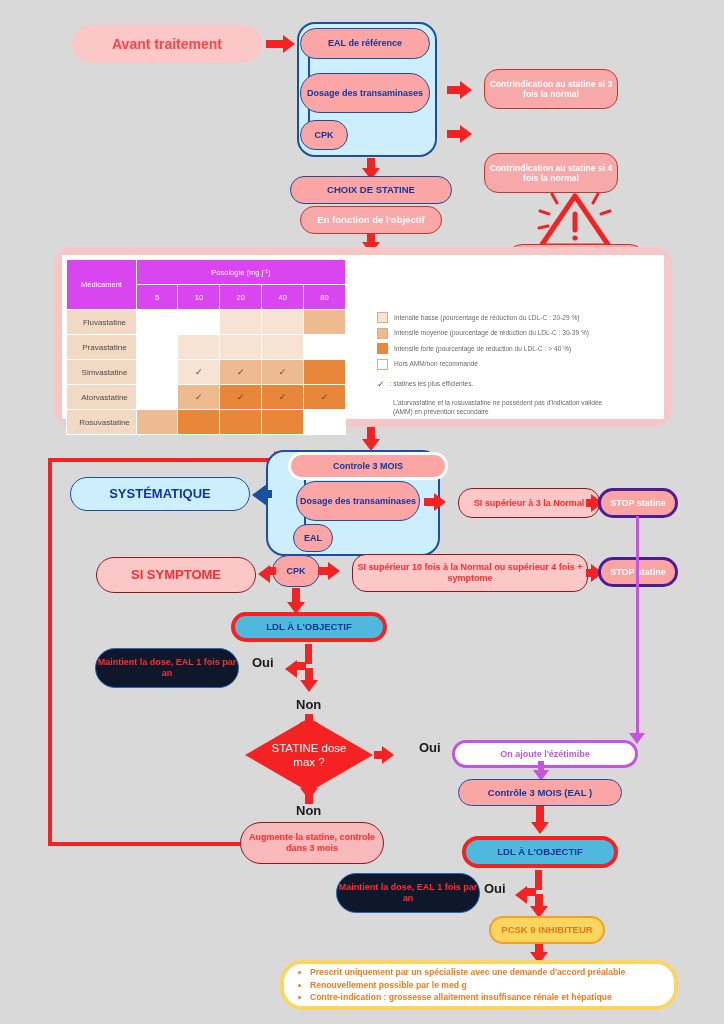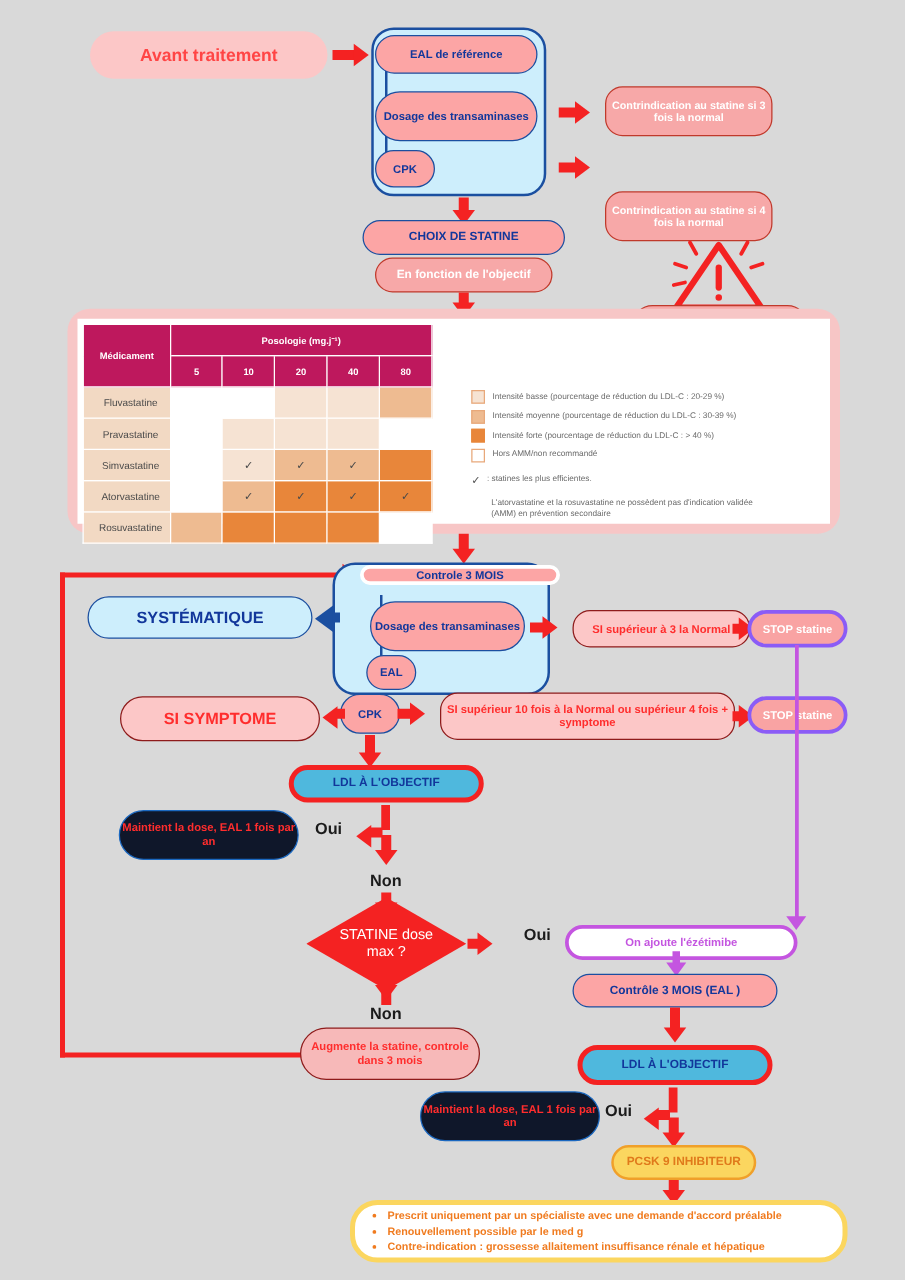--- a/index.html
+++ b/index.html
@@ -17,21 +17,21 @@
   }
   .pill{border-radius:999px;}
   .rrect{border-radius:14px;}
 
   .n-pink      {background:#f7a8a8;border:1.5px solid #c0392b;color:#ffffff;}
   .n-pink-red  {background:#fcc7c7;border:1.5px solid #8e1b1b;color:#ff2d2d;}
   .n-blue      {background:#fca5a5;border:1.5px solid #1b4fa0;color:#12379b;}
   .n-lightblue {background:#cdeefc;border:1.5px solid #1b4fa0;color:#12379b;}
   .n-lightblue-red{background:#0f172a;border:1.5px solid #1b68c0;color:#ff2d2d;}
   .n-blue-redborder{background:#4fb8dd;border:4px solid #f42222;color:#12379b;}
-  .n-stop      {background:#f9a3a3;border:3px solid #8b5cf6;color:#ffffff;}
+  .n-stop      {background:#f9a3a3;border:3px solid #4c1d95;color:#ffffff;}
   .n-white-purple{background:#ffffff;border:3px solid #c455e0;color:#c455e0;}
   .n-yellow    {background:#fbd65f;border:2.5px solid #f0a02a;color:#e07a1b;}
   .n-softpink  {background:#f7b9b9;border:1.5px solid #8e1b1b;color:#ff2d2d;}
 
   .avant{background:#fcc7c7;color:#ff4545;border-radius:999px;}
 
   
   .panel-outer{background:#f7c6c6;border-radius:18px;}
   .panel-inner{background:#ffffff;}
 
@@ -44,21 +44,21 @@
   .arrow-r{width:0;height:0;border-top:9px solid transparent;border-bottom:9px solid transparent;border-left:12px solid #f42222;}
   .arrow-l{width:0;height:0;border-top:9px solid transparent;border-bottom:9px solid transparent;border-right:12px solid #f42222;}
   .arrow-d{width:0;height:0;border-left:9px solid transparent;border-right:9px solid transparent;border-top:12px solid #f42222;}
   .arrow-d-p{width:0;height:0;border-left:8px solid transparent;border-right:8px solid transparent;border-top:11px solid #c455e0;}
   .arrow-l-blue{width:0;height:0;border-top:11px solid transparent;border-bottom:11px solid transparent;border-right:15px solid #1b4fa0;}
   .stub-blue{background:#1b4fa0;}
 
   
   table.posology{border-collapse:collapse;font-size:7.5px;color:#3a3a3a;}
   table.posology th,table.posology td{border:1px solid #ffffff;text-align:center;}
-  .hdr{background:#be185d;color:#ffffff;font-weight:bold;}
+  .hdr{background:#d946ef;color:#ffffff;font-weight:normal;}
   .medcell{background:#f2d9c3;color:#4a4a4a;text-align:left;padding-left:7px;font-size:8px;}
   .c-white{background:#ffffff;}
   .c-low{background:#f6e3d3;}
   .c-med{background:#eebb91;}
   .c-high{background:#e8863a;}
   .chk{font-size:9px;color:#4a4a4a;}
 
   
   .legend{font-size:6.6px;color:#6a6a6a;line-height:1.15;}
   .legend-row{display:flex;align-items:center;margin-bottom:4.5px;}
@@ -233,21 +233,21 @@
 <div class="abs arrow-d" style="left:362px;top:439px;"></div>
 
 <div class="abs ln" style="left:48px;top:458px;width:238px;height:4px;"></div>
 <div class="abs ln" style="left:48px;top:458px;width:4px;height:388px;"></div>
 <div class="abs ln" style="left:48px;top:842px;width:212px;height:4px;"></div>
 <div class="abs arrow-r" style="left:274px;top:451px;"></div>
 
 <div class="abs group-box" style="left:266px;top:450px;width:174px;height:106px;"></div>
 <div class="abs stub-blue" style="left:304px;top:476px;width:2px;height:66px;"></div>
 
-<div class="abs node pill n-blue" style="left:288px;top:452px;width:160px;height:16px;font-size:9px;border:3px solid #ffffff;">
+<div class="abs node pill n-blue" style="left:288px;top:452px;width:160px;height:28px;font-size:9px;border:3px solid #ffffff;">
   <span>Controle 3 MOIS</span>
 </div>
 <div class="abs node pill n-blue" style="left:296px;top:481px;width:124px;height:40px;font-size:9px;">
   <span>Dosage des transaminases</span>
 </div>
 <div class="abs node pill n-blue" style="left:293px;top:524px;width:40px;height:28px;font-size:9px;">
   <span>EAL</span>
 </div>
 <div class="abs node pill n-blue" style="left:272px;top:555px;width:48px;height:32px;font-size:9px;">
   <span>CPK</span>

